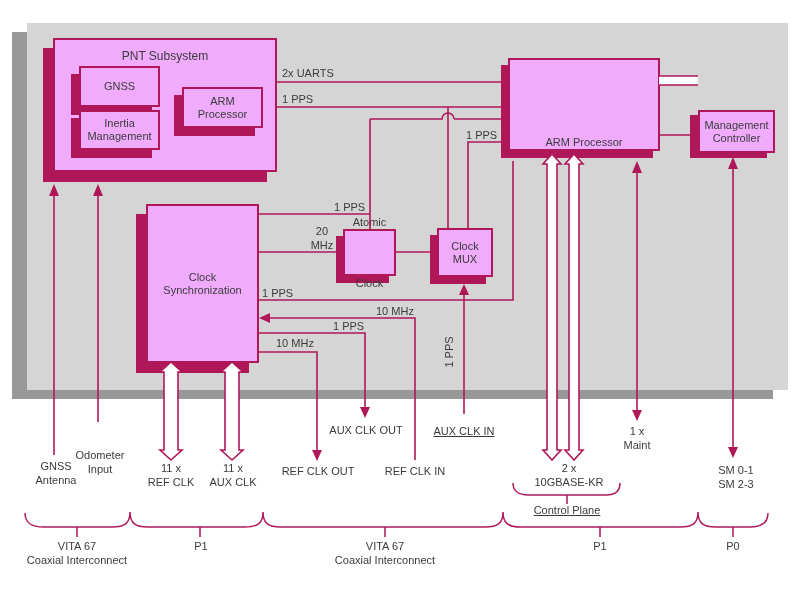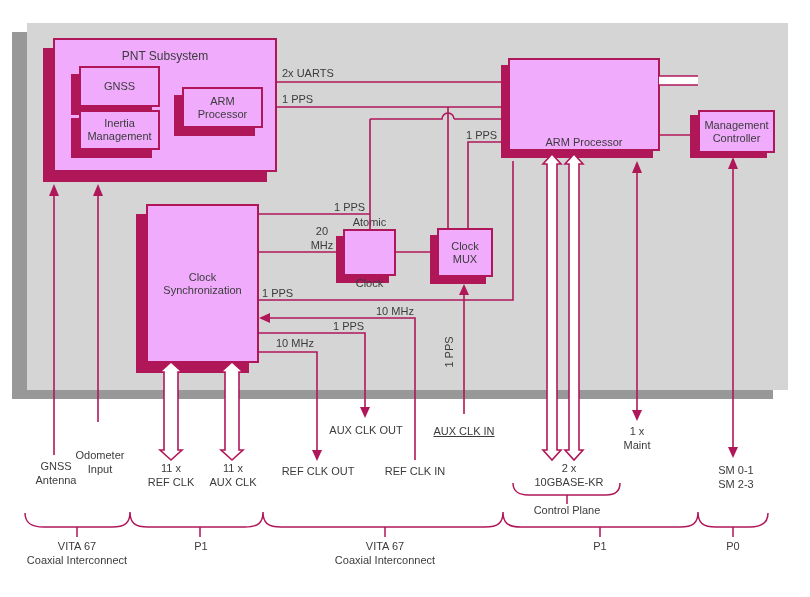--- a/index.html
+++ b/index.html
@@ -154,21 +154,21 @@
     <span>AUX CLK</span>
   </div>
   <div class="lbl ctr" style="left:318px;top:464px;">REF CLK OUT</div>
   <div class="lbl ctr" style="left:366px;top:423px;">AUX CLK OUT</div>
   <div class="lbl ctr" style="left:415px;top:464px;">REF CLK IN</div>
   <div class="lbl ctr" style="left:464px;top:424px;text-decoration:underline;">AUX CLK IN</div>
   <div class="lbl ctr" style="left:569px;top:461px;">
     <span>2 x</span>
     <span>10GBASE-KR</span>
   </div>
-  <div class="lbl ctr" style="left:567px;top:503px;">Control Plane</div>
+  <div class="lbl ctr" style="left:567px;top:503px;text-decoration:underline;">Control Plane</div>
   <div class="lbl ctr" style="left:637px;top:424px;">
     <span>1 x</span>
     <span>Maint</span>
   </div>
   <div class="lbl ctr" style="left:736px;top:463px;">
     <span>SM 0-1</span>
     <span>SM 2-3</span>
   </div>
 
   <div class="lbl ctr" style="left:77px;top:539px;">

